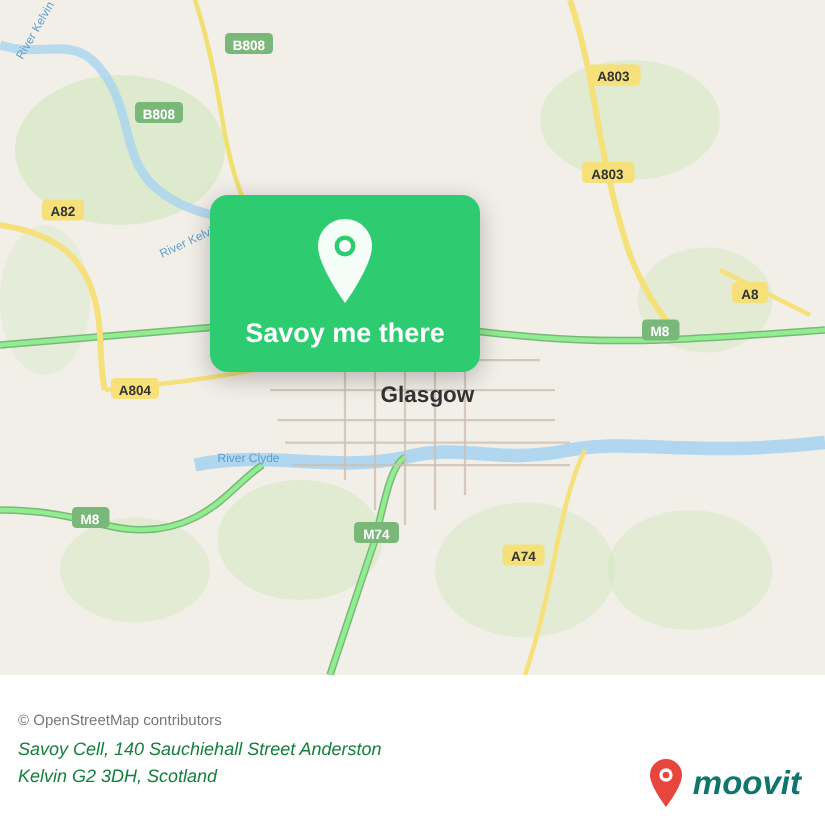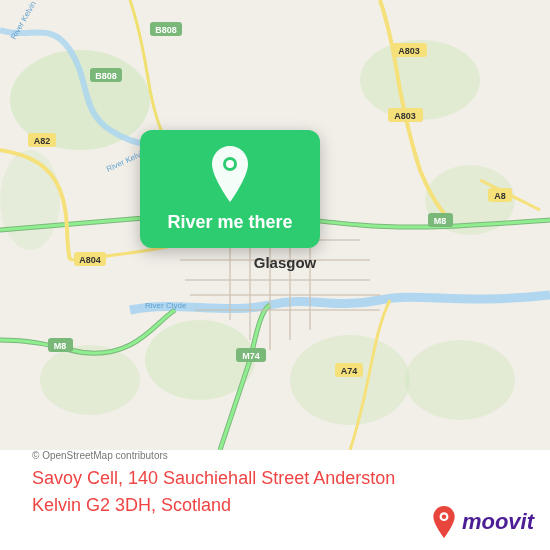--- a/index.html
+++ b/index.html
@@ -65,33 +65,34 @@
       text-align: center;
       line-height: 1.2;
     }
 
     
     #info-bar {
       width: 550px;
       height: 100px;
       background: white;
       display: flex;
-      align-items: flex-start;
-      padding: 0 32px;
+      align-items: center;
+      padding: 0 12px;
       position: relative;
     }
 
     #address-block {
       flex: 1;
     }
 
     #address-text {
-      font-size: 18px;
-      color: #ef4444;
+      font-size: 12px;
+      color: #15803d;
       line-height: 1.5;
+      font-style: italic;
     }
 
     #moovit-logo {
       display: flex;
       align-items: center;
       gap: 4px;
       position: absolute;
       right: 16px;
       bottom: 12px;
     }
@@ -204,36 +205,36 @@
     </svg>
 
     <div id="take-me-there-card">
 
       <svg id="location-pin-icon" viewBox="0 0 48 56" xmlns="http://www.w3.org/2000/svg">
         <path d="M24 0C14.06 0 6 8.06 6 18c0 13.5 18 38 18 38s18-24.5 18-38C42 8.06 33.94 0 24 0z" fill="white" opacity="0.95"></path>
         <circle cx="24" cy="18" r="7" fill="#2ecc71"></circle>
         <circle cx="24" cy="18" r="4" fill="white"></circle>
       </svg>
 
-      <span id="take-me-there-label">River me there</span>
+      <span id="take-me-there-label">Savoy me there</span>
     </div>
 
   </div>
 
   <div id="info-bar">
     <div id="address-block">
       <div id="osm-credit" style="position:static; font-size:10px; color:#777; margin-bottom:4px;">© OpenStreetMap contributors</div>
       <div id="address-text">
         <span>Savoy Cell, 140 Sauchiehall Street Anderston</span><br>
         <span>Kelvin G2 3DH, Scotland</span>
       </div>
     </div>
 
     <div id="moovit-logo">
       <svg id="moovit-pin" viewBox="0 0 28 36" xmlns="http://www.w3.org/2000/svg" width="28" height="36">
         <path d="M14 0C7.37 0 2 5.37 2 12c0 8.5 12 24 12 24s12-15.5 12-24C26 5.37 20.63 0 14 0z" fill="#e8453c"></path>
         <circle cx="14" cy="12" r="5" fill="white"></circle>
         <circle cx="14" cy="12" r="2.5" fill="#e8453c"></circle>
       </svg>
-      <span id="moovit-text" style="font-size:22px; font-weight:700; color:#4c1d95; font-style:italic;">moovit</span>
+      <span id="moovit-text" style="font-size:22px; font-weight:700; color:#0f766e; font-style:italic;">moovit</span>
     </div>
   </div>
 </div>
 
 </body></html>

